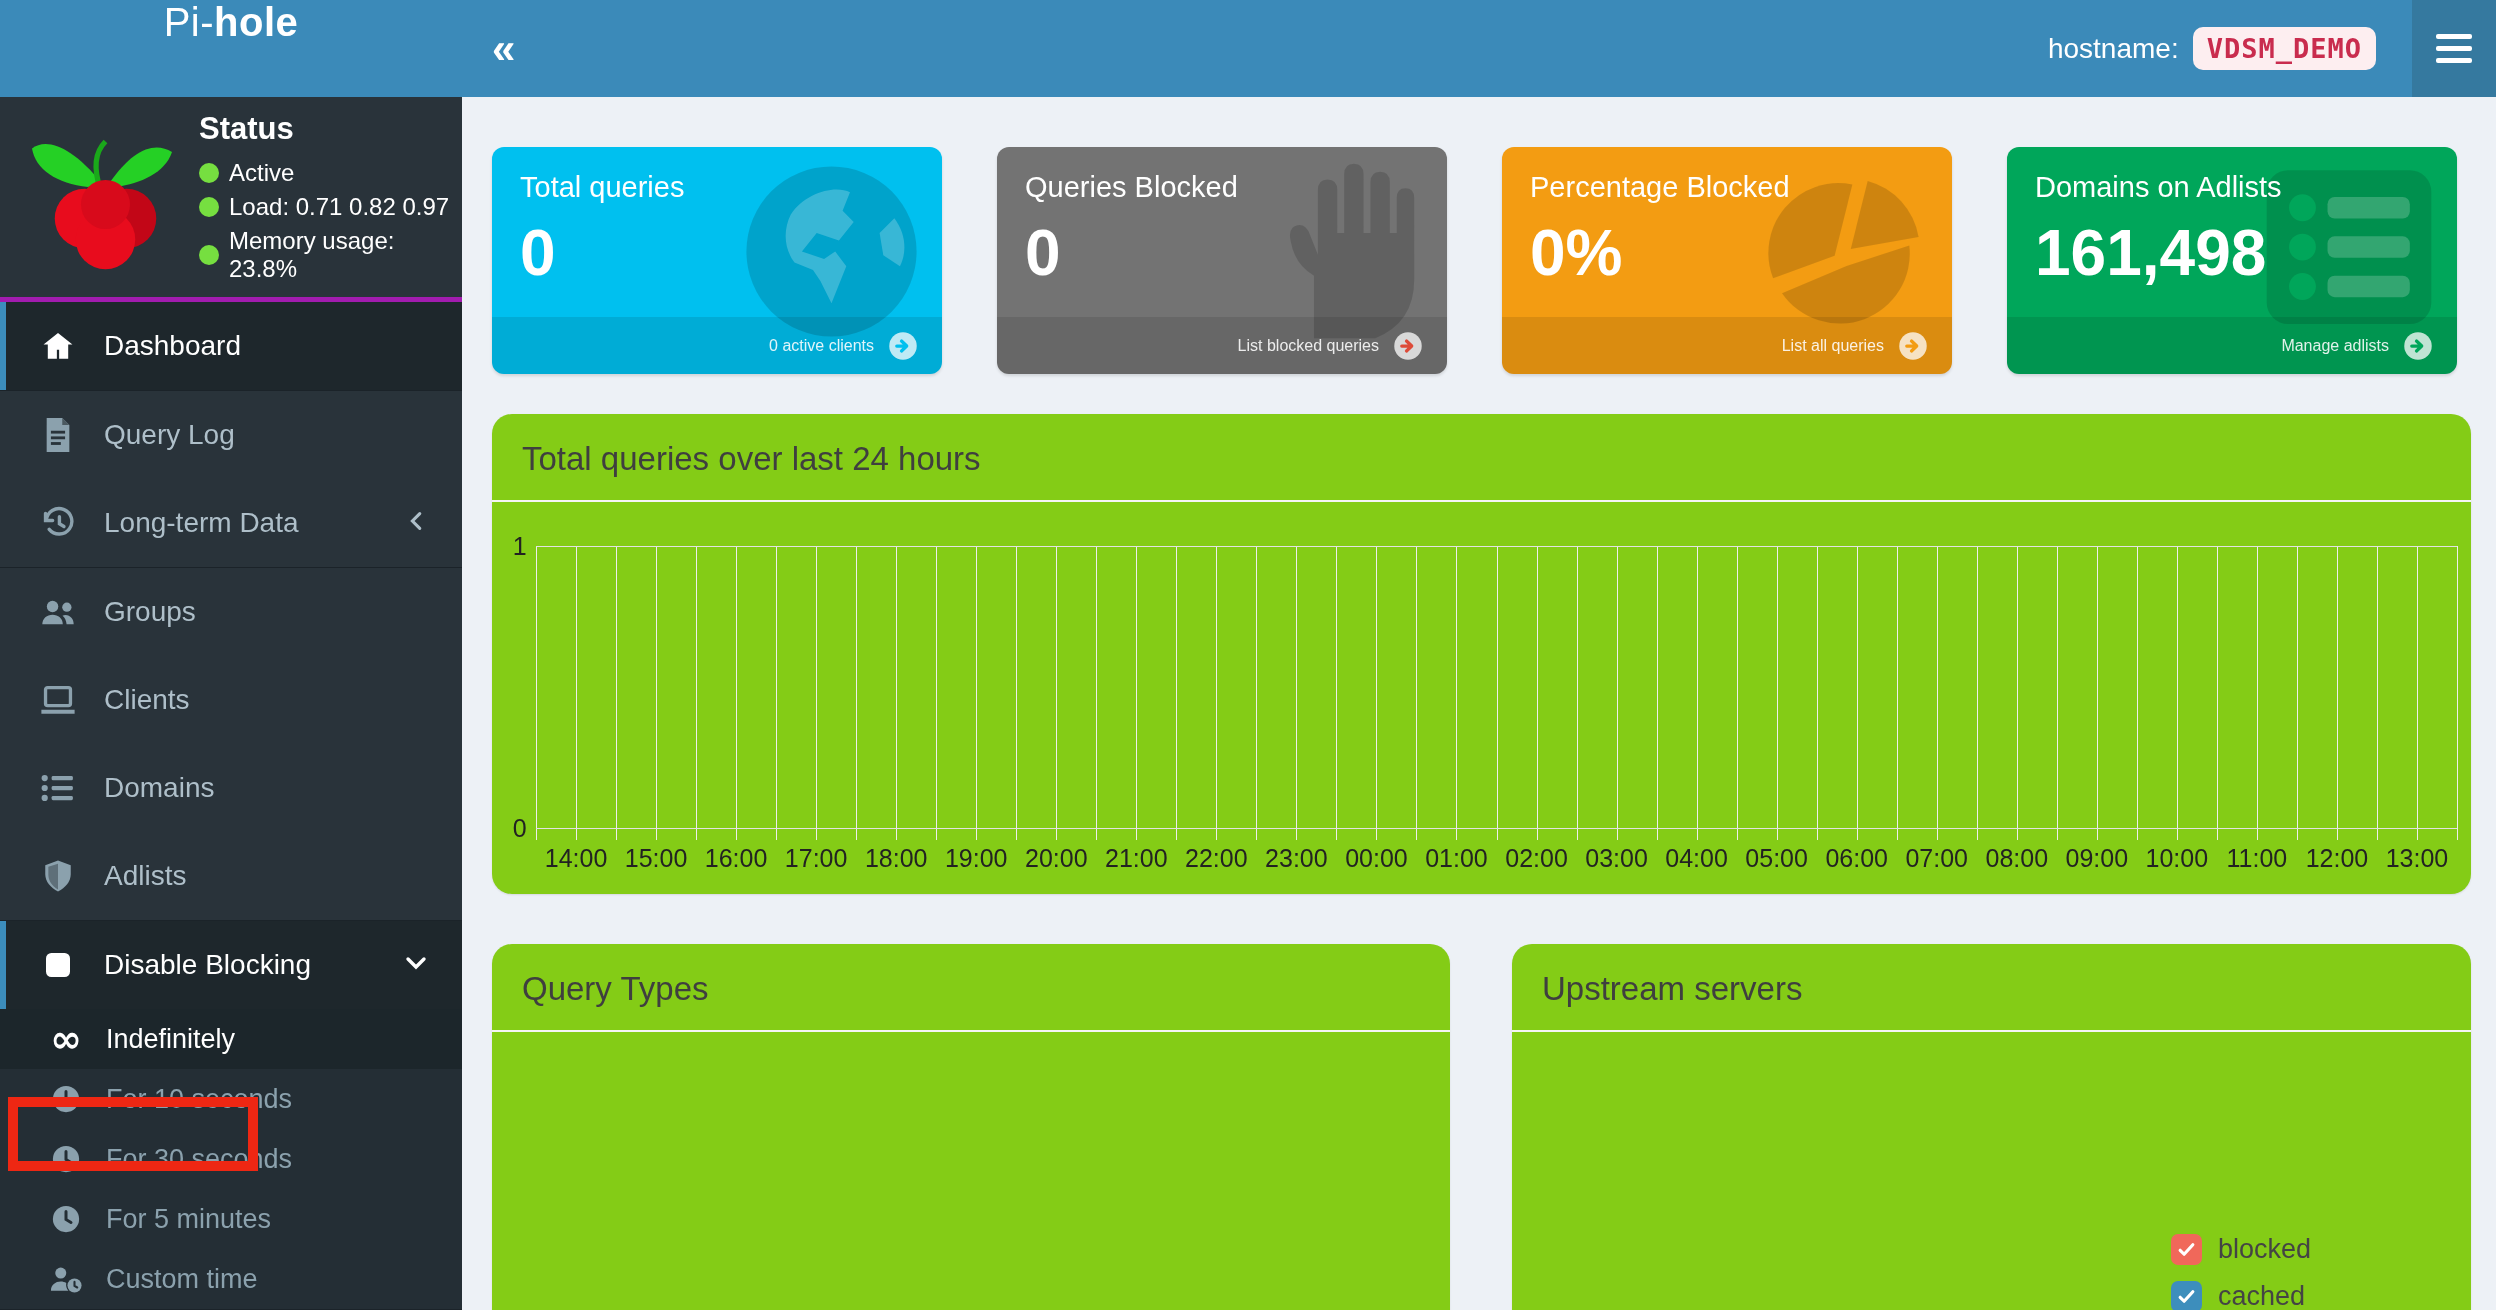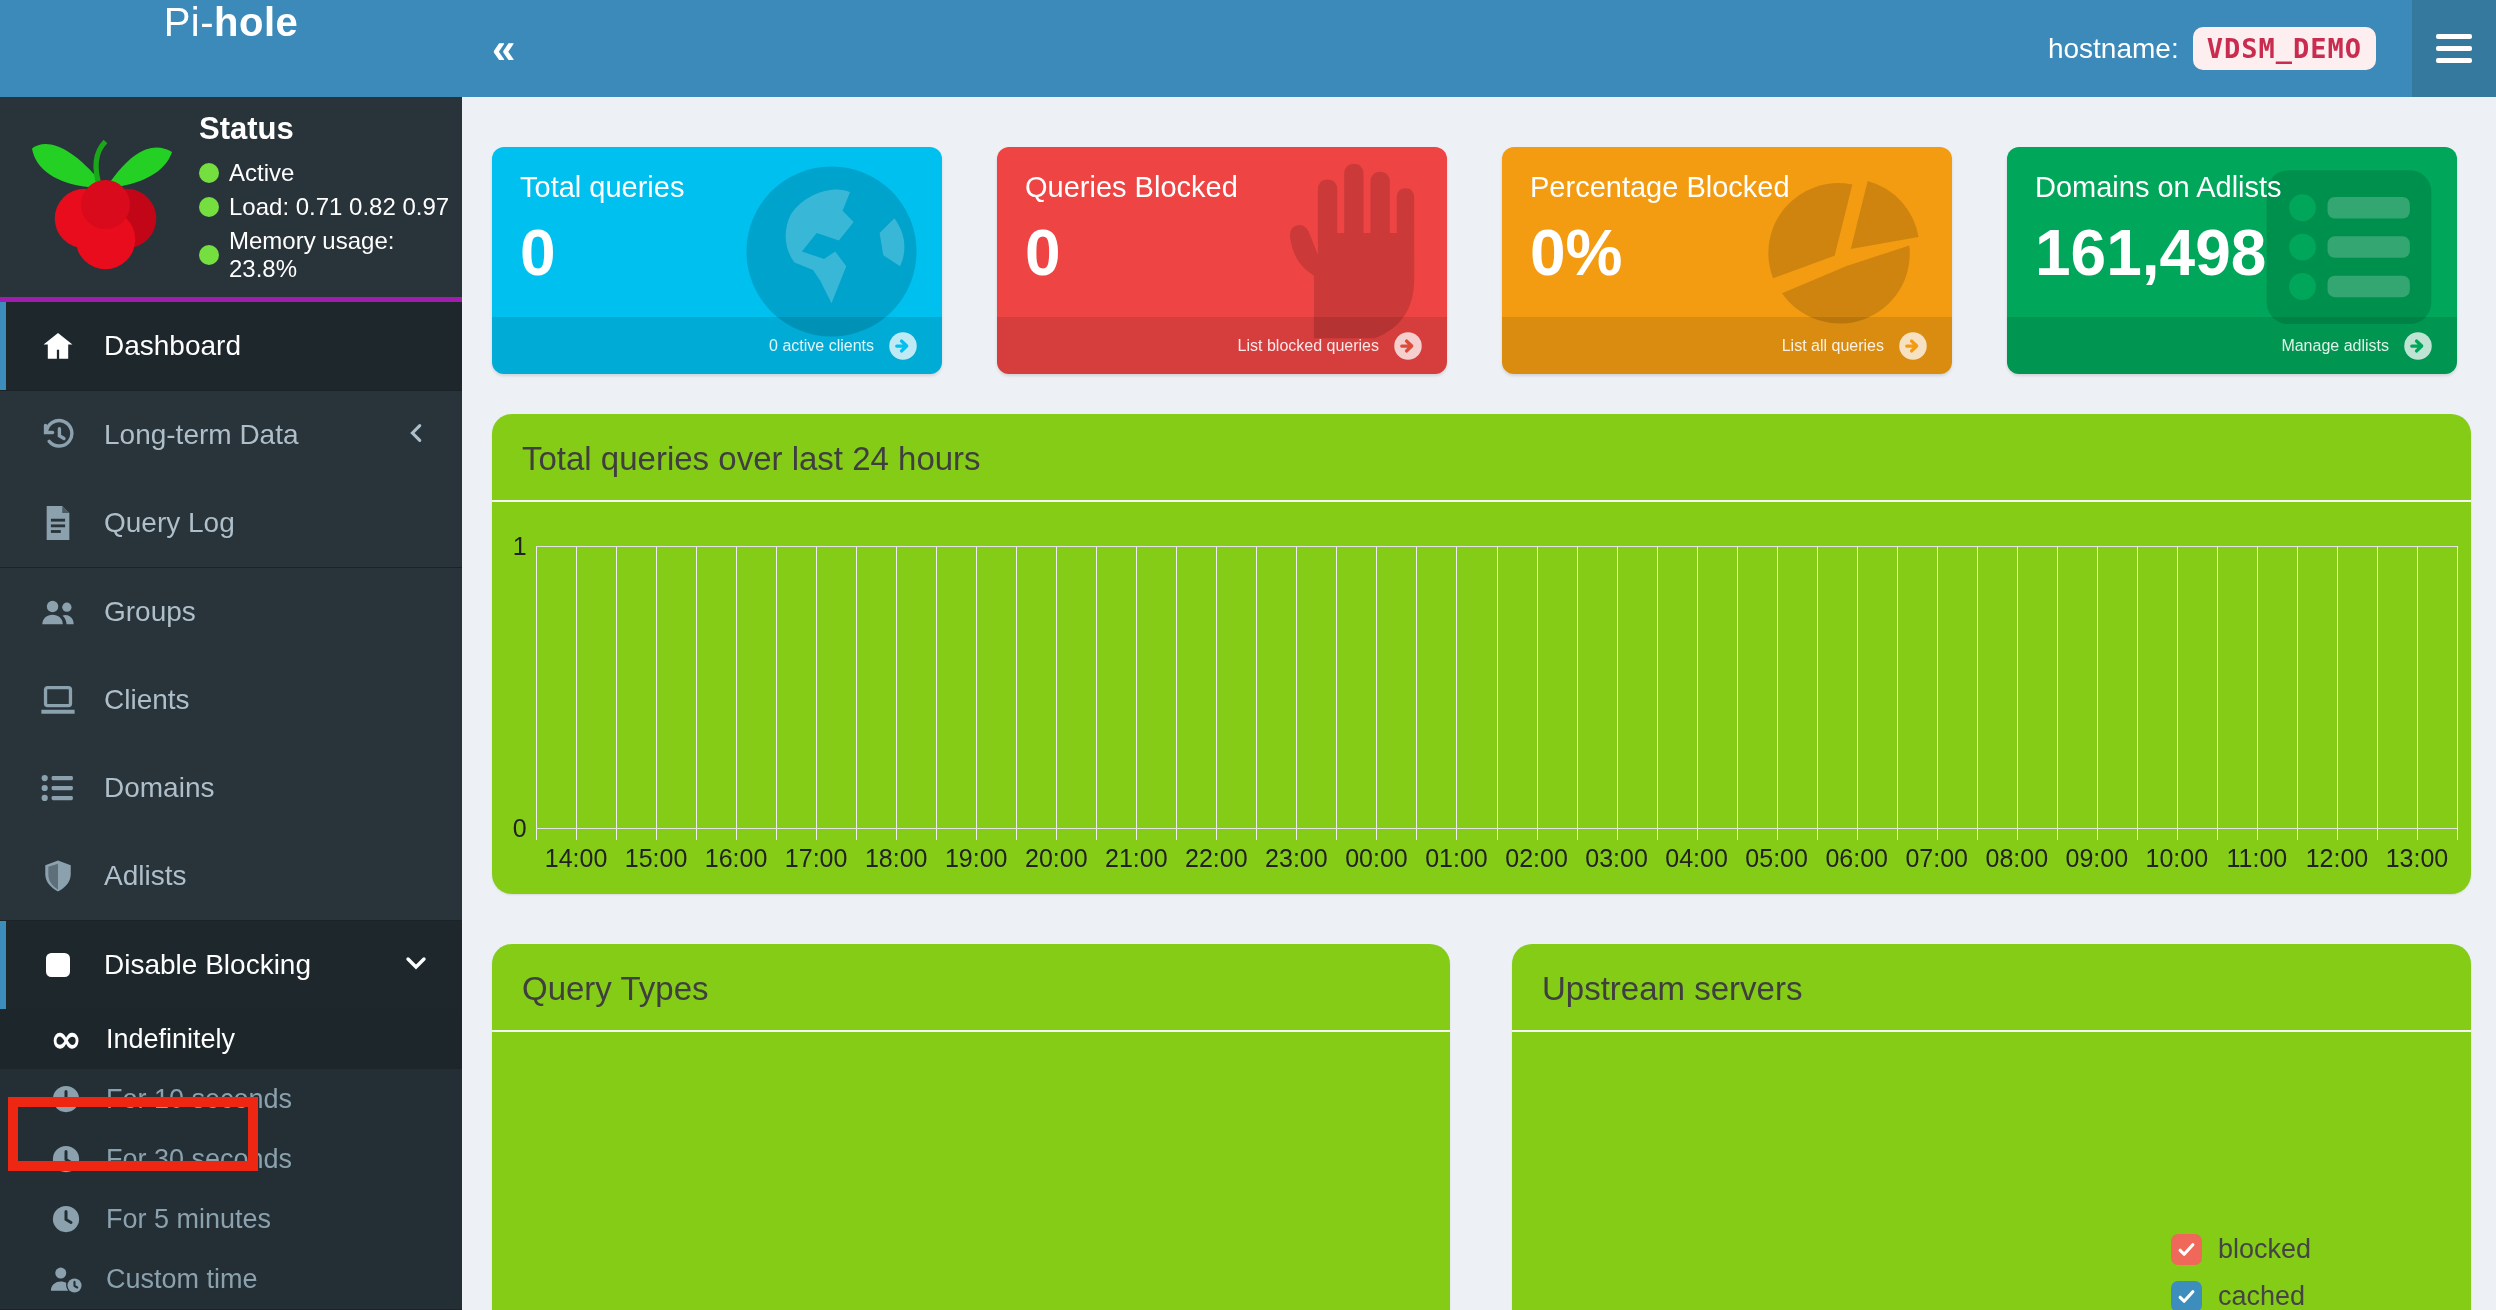--- a/index.html
+++ b/index.html
@@ -141,43 +141,43 @@
             <path d="M12 2.8 1.8 11h3v10h6.4v-6.4h1.6V21h6.4V11h3z"></path>
           </svg>
         </span>
       <span>Dashboard</span>
     </div>
   </div>
 
   <div class="side-group">
     <div class="side-item">
       <span class="si-icon">
-        <svg width="34" height="34" viewBox="0 0 24 24" fill="none" stroke="currentColor" stroke-width="2.4">
-            <path d="M3.2 5.2v5h5" stroke-linecap="round"></path>
-            <path d="M3.8 10a9 9 0 1 1 2 6.5" stroke-linecap="round"></path>
-            <path d="M13 7.5v5l3.2 2" stroke-linecap="round"></path>
-          </svg>
-        </span>
-      <span>Long-term Data</span>
-      <span class="chevron">
-        <svg width="22" height="22" viewBox="0 0 24 24" fill="none" stroke="currentColor" stroke-width="3.4" stroke-linecap="round">
-            <path d="M15 4 7 12l8 8"></path>
-          </svg></span>
-    </div>
-    <div class="side-item">
-      <span class="si-icon">
         <svg width="30" height="34" viewBox="0 0 20 24" fill="currentColor">
             <path d="M2 0h11l5 5v19H2z"></path>
             <path d="M13 0v5h5z" fill="#4b5960"></path>
             <rect x="5" y="9" width="10" height="2" fill="#29333a"></rect>
             <rect x="5" y="13" width="10" height="2" fill="#29333a"></rect>
             <rect x="5" y="17" width="7" height="2" fill="#29333a"></rect>
           </svg>
         </span>
       <span>Query Log</span>
+    </div>
+    <div class="side-item">
+      <span class="si-icon">
+        <svg width="34" height="34" viewBox="0 0 24 24" fill="none" stroke="currentColor" stroke-width="2.4">
+            <path d="M3.2 5.2v5h5" stroke-linecap="round"></path>
+            <path d="M3.8 10a9 9 0 1 1 2 6.5" stroke-linecap="round"></path>
+            <path d="M13 7.5v5l3.2 2" stroke-linecap="round"></path>
+          </svg>
+        </span>
+      <span>Long-term Data</span>
+      <span class="chevron">
+        <svg width="22" height="22" viewBox="0 0 24 24" fill="none" stroke="currentColor" stroke-width="3.4" stroke-linecap="round">
+            <path d="M15 4 7 12l8 8"></path>
+          </svg></span>
     </div>
   </div>
 
   <div class="side-group">
     <div class="side-item">
       <span class="si-icon">
         <svg width="36" height="30" viewBox="0 0 26 22" fill="currentColor">
             <circle cx="9" cy="7" r="4.2"></circle>
             <path d="M1.5 20c0-4.4 3.4-7 7.5-7s7.5 2.6 7.5 7z"></path>
             <circle cx="19.5" cy="7.5" r="3.4"></circle>
@@ -295,21 +295,21 @@
       </svg>
       <div class="card-footer">
         <span>0 active clients</span>
         <svg width="30" height="30" viewBox="0 0 24 24">
             <circle cx="12" cy="12" r="11" fill="rgba(255,255,255,0.75)"></circle>
             <path d="M7 12h7m-3.2-4 4.2 4-4.2 4" stroke="#00c0ef" stroke-width="2.6" fill="none" stroke-linecap="round" stroke-linejoin="round"></path>
           </svg>
       </div>
     </div>
 
-    <div class="stat-card" style="background:#ef4444">
+    <div class="stat-card" style="background:#737373">
       <div class="card-title">Queries Blocked</div>
       <div class="card-value">0</div>
       <svg class="card-icon" width="160" height="185" viewBox="0 0 80 95">
         <path d="M22 92 V60 Q12 54 10 42 q-1.5-7 3.5-8 q4.5-.8 6.5 5 l4 10 V16 q0-5.5 5-5.5 t5 5.5 v22 h3.5 V8 q0-5.5 5-5.5 t5 5.5 v30 h3.5 V12 q0-5.5 5-5.5 t5 5.5 v26 h3.5 V20 q0-5 4.5-5 t4.5 5 v42 q0 22-20 30 z" fill="rgba(0,0,0,0.15)"></path>
       </svg>
       <div class="card-footer">
         <span>List blocked queries</span>
         <svg width="30" height="30" viewBox="0 0 24 24">
             <circle cx="12" cy="12" r="11" fill="rgba(255,255,255,0.75)"></circle>
             <path d="M7 12h7m-3.2-4 4.2 4-4.2 4" stroke="#dd4b39" stroke-width="2.6" fill="none" stroke-linecap="round" stroke-linejoin="round"></path>

